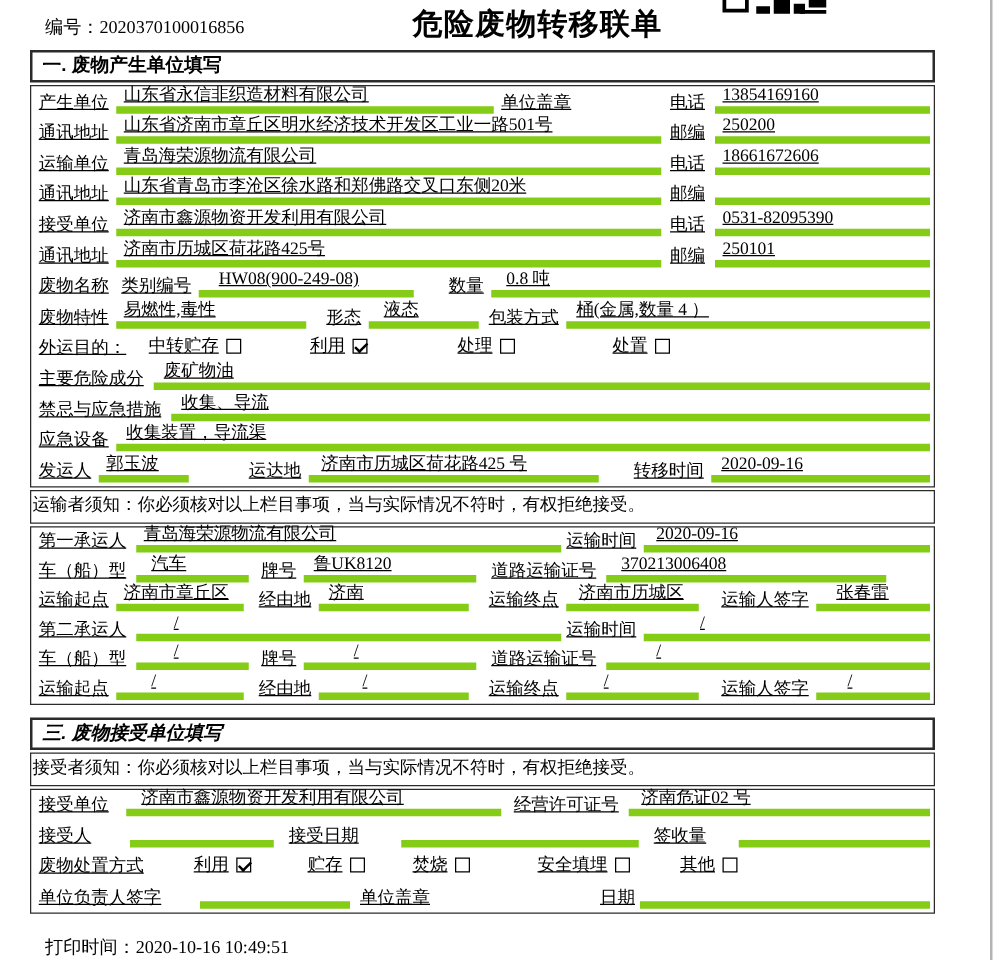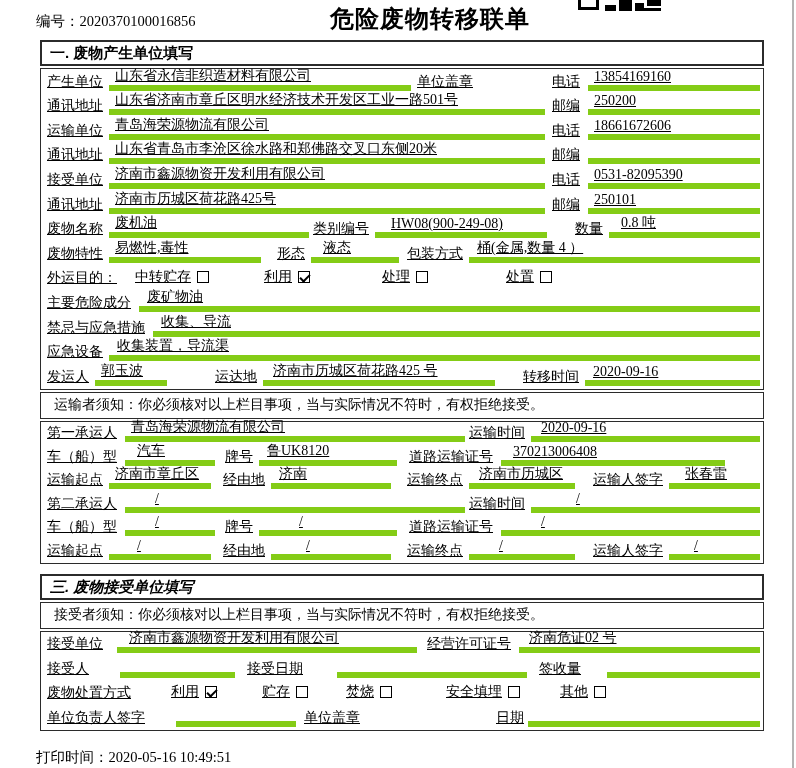--- a/index.html
+++ b/index.html
@@ -16,26 +16,26 @@
   .qr { position:absolute; left:578px; top:0; width:86px; height:11px; }
   .qr div { position:absolute; background:#000; }
   .qr .q1 { left:0; top:-6px; width:21px; height:16px; background:transparent;
             border:3.5px solid #000; }
   .qr .q2 { left:27px; top:5px;  width:11px; height:6px; }
   .qr .q3 { left:41px; top:0;    width:13px; height:11px; }
   .qr .q4 { left:57px; top:3px;  width:9px;  height:8px; }
   .qr .q5 { left:69px; top:0;    width:14px; height:6px; }
   .qr .q6 { left:62px; top:8px;  width:21px; height:3px; }
 
-  .form { position:absolute; left:40px; top:40px; width:724px; }
+  .form { position:absolute; left:24px; top:40px; width:724px; }
   .sec-head { border:2px solid #2b2b2b; height:26px; line-height:22px; padding-left:8px;
               font-weight:bold; font-size:15px; margin-bottom:2px;
               font-family:"Liberation Sans","DejaVu Sans",sans-serif; }
   .box { border:1.5px solid #2b2b2b; margin-bottom:2px; }
-  .notice { height:27px; line-height:24px; padding-left:13px; font-size:14px; white-space:nowrap; }
+  .notice { height:27px; line-height:24px; padding-left:1px; font-size:14px; white-space:nowrap; }
   .mt { margin-top:10px;font-style:italic; }
 
   .row { display:flex; align-items:flex-end; padding:0 3px 3px 6px; font-size:14px;text-decoration:underline; }
   .s1 .row { height:24.6px; }
   .s2 .row { height:23.5px; }
   .s3 .row { height:24.5px; }
   .lbl { white-space:nowrap; flex-shrink:0; }
   .u { border-bottom:6px solid #84cc16; white-space:nowrap; flex-shrink:0;
        padding-left:6px; min-height:18px; }
   .fx { flex:1 1 auto; }
@@ -110,21 +110,20 @@
 
       <div class="row">
         <span class="lbl" style="width:62px">通讯地址</span>
         <span class="u" style="width:436px">济南市历城区荷花路425号</span>
         <span class="lbl" style="margin-left:auto;width:36px">邮编</span>
         <span class="u" style="width:172px">250101</span>
       </div>
 
       <div class="row">
         <span class="lbl" style="width:62px">废物名称</span>
-        <span class="u" style="width:200px">废机油</span>
         <span class="lbl" style="margin-left:4px;width:62px">类别编号</span>
         <span class="u" style="width:172px;padding-left:16px">HW08(900-249-08)</span>
         <span class="lbl" style="margin-left:28px;width:34px">数量</span>
         <span class="u fx" style="padding-left:12px">0.8 吨</span>
       </div>
 
       <div class="row">
         <span class="lbl" style="width:62px">废物特性</span>
         <span class="u" style="width:152px">易燃性,毒性</span>
         <span class="lbl" style="margin-left:16px;width:34px">形态</span>
@@ -288,15 +287,15 @@
         <span class="lbl" style="width:104px">单位负责人签字</span>
         <span class="u" style="margin-left:25px;width:120px"></span>
         <span class="lbl" style="margin-left:8px;width:62px">单位盖章</span>
         <span class="lbl" style="margin-left:130px;width:32px">日期</span>
         <span class="u fx"></span>
       </div>
     </div>
   </div>
 
   <div class="footer">
-    <span>打印时间：</span><span>2020-05-16  10:49:51</span>
+    <span>打印时间：</span><span>2020-10-16  10:49:51</span>
   </div>
 </div>
 
 </body></html>

